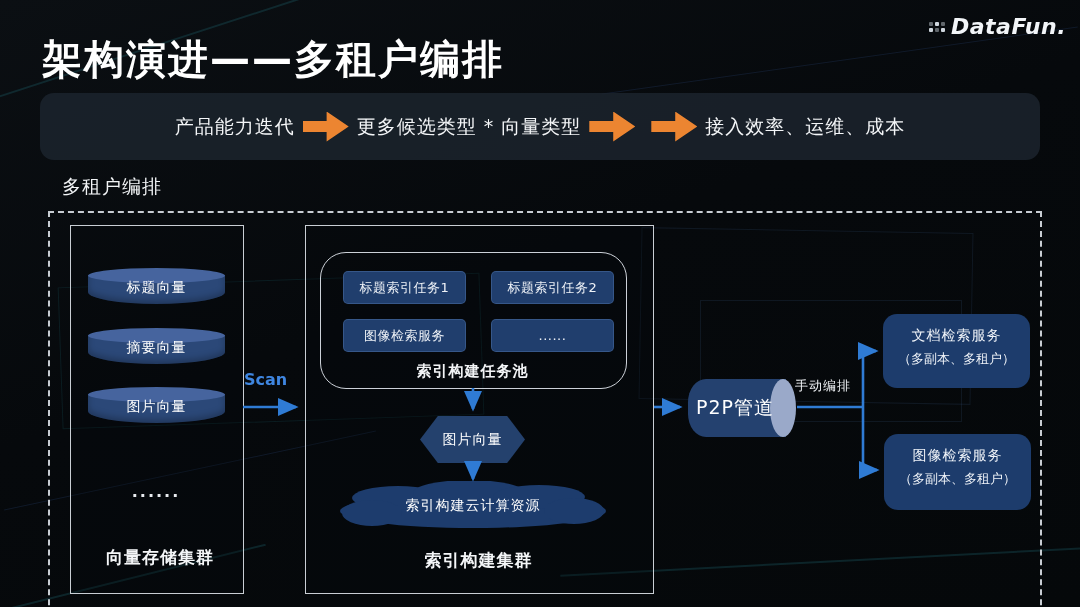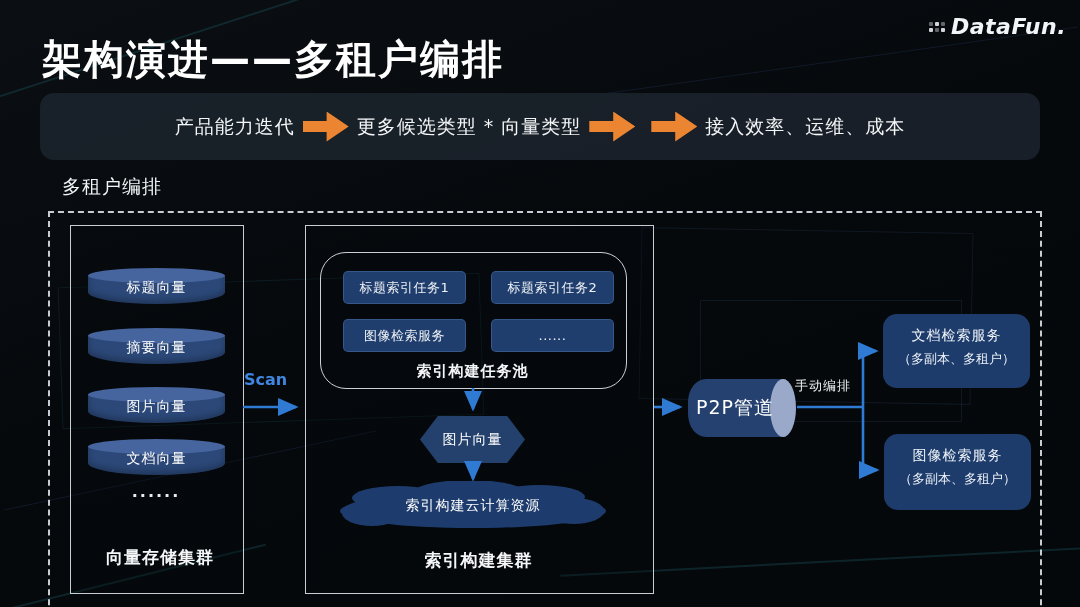--- a/index.html
+++ b/index.html
@@ -115,25 +115,20 @@
   <div class="cyl" style="top:328px;">
     <div class="cyl-body"></div>
       <div class="cyl-top"></div>
     <div class="cyl-label">摘要向量</div>
   </div>
   <div class="cyl" style="top:387px;">
     <div class="cyl-body"></div>
       <div class="cyl-top"></div>
     <div class="cyl-label">图片向量</div>
   </div>
-  <div class="cyl" style="top:439px;">
-    <div class="cyl-body"></div>
-      <div class="cyl-top"></div>
-    <div class="cyl-label">文档向量</div>
-  </div>
   <div class="ellipsis-row" style="left:70px;top:482px;">......</div>
   <div class="cluster-label" style="left:70px;width:180px;top:546px;">向量存储集群</div>
 
   <div class="scan-label">Scan</div>
 
   <div class="cluster index-cluster"></div>
   <div class="task-pool"></div>
   <div class="task-box" style="left:343px;top:271px;">标题索引任务1</div>
   <div class="task-box" style="left:491px;top:271px;">标题索引任务2</div>
   <div class="task-box" style="left:343px;top:319px;">图像检索服务</div>

